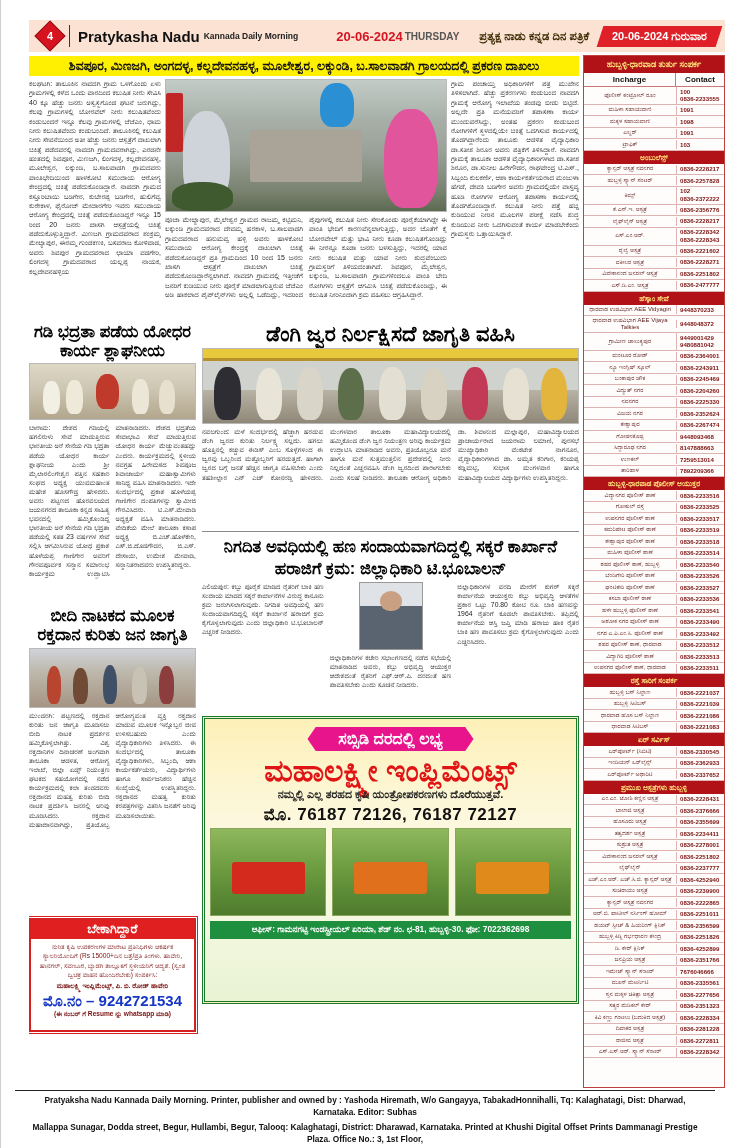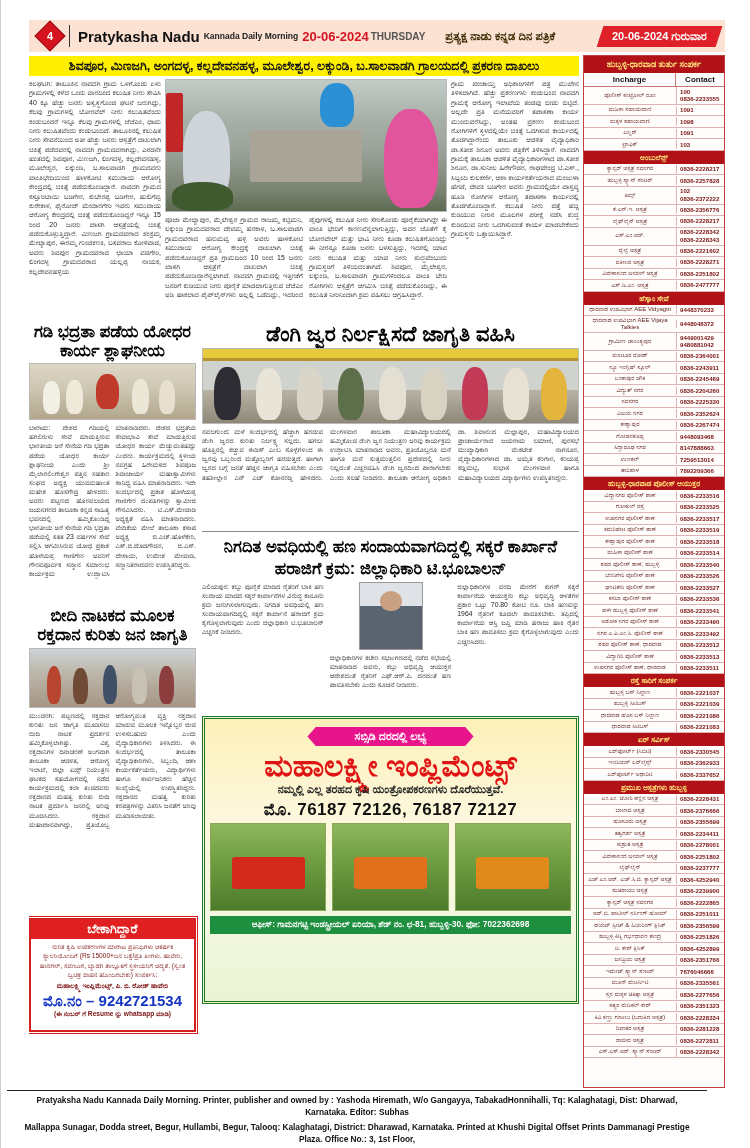--- a/index.html
+++ b/index.html
@@ -8,21 +8,21 @@
         border-left:1px solid #cfcfcf;border-right:1px solid #cfcfcf;}
   
   .masthead{position:absolute;left:28px;top:20px;width:696px;height:32px;background:#fbe2d3;
             display:flex;align-items:center;padding:0 6px;box-sizing:border-box;}
   .diamond{width:20px;height:20px;background:#d61420;transform:rotate(45deg);display:flex;
            align-items:center;justify-content:center;margin:0 8px 0 4px;border:1.5px solid #8d0d14;flex:0 0 auto;}
   .diamond span{transform:rotate(-45deg);color:#fff;font-weight:800;font-size:11px;}
   .mast-div{width:1px;height:22px;background:#333;margin-right:8px;}
   .mast-title{font-weight:800;font-size:15px;color:#111;white-space:nowrap;}
   .mast-sub{font-size:8.5px;font-weight:700;color:#222;margin-left:4px;white-space:nowrap;}
-  .mast-date{color:#d61420;font-weight:800;font-size:13px;margin-left:4px;white-space:nowrap;}
+  .mast-date{color:#d61420;font-weight:800;font-size:13px;margin-left:38px;white-space:nowrap;}
   .mast-day{color:#555;font-weight:700;font-size:10px;margin-left:2px;white-space:nowrap;}
   .mast-kn{font-weight:800;font-size:11.5px;color:#3a2a00;margin-left:20px;white-space:nowrap;}
   .mast-ribbon{margin-left:auto;background:#e02028;color:#fff;font-weight:800;font-size:11px;
                padding:4px 12px;transform:skewX(-18deg);white-space:nowrap;}
   .mast-ribbon span{display:inline-block;transform:skewX(18deg);}
   
   .main-col{position:absolute;left:28px;top:56px;width:550px;height:1032px;overflow:hidden;}
   .kicker{background:#ffef00;font-weight:800;font-size:12.5px;text-align:center;padding:2.5px 2px;color:#111;}
   .lead-headline{font-weight:800;font-size:30px;line-height:1.08;text-align:center;margin:3px 0 2px;color:#000;}
   .bodytext{font-size:7px;line-height:1.34;text-align:justify;color:#1c1c1c;overflow:hidden;}
@@ -62,21 +62,21 @@
   .sugar-col{flex:1;min-width:0;font-size:6.8px;}
   .sugar-portrait{width:62px;height:66px;margin:0 auto 3px;border:1px solid #999;
      background:linear-gradient(180deg,#dfe3e8 0 35%,#5a6470 35% 100%);position:relative;}
   .sugar-portrait:before{content:"";position:absolute;left:50%;top:8px;width:22px;height:20px;margin-left:-11px;
      border-radius:50% 50% 45% 45%;background:#caa083;}
   
   .implements-ad{margin-top:6px;border:3px double #1b7a2a;background:linear-gradient(180deg,#fdf0b8 0%,#fdf8dd 35%,#f4f8e0 70%,#e9f3d4 100%);
                  padding:4px 5px;height:288px;box-sizing:border-box;position:relative;overflow:hidden;}
   .ad-banner{margin:2px auto 0;width:90%;background:#1e8f3e;color:#fff;border-radius:11px;
              font-size:9.5px;font-weight:700;text-align:center;padding:3px 2px;}
-  .ad-ribbon{margin:4px auto 0;width:46%;background:#e8148c;color:#fff;font-size:11px;font-weight:800;
+  .ad-ribbon{margin:4px auto 0;width:46%;background:#e8148c;color:#fff;font-size:16px;font-weight:800;
              text-align:center;padding:3px 0;clip-path:polygon(5% 0,95% 0,100% 50%,95% 100%,5% 100%,0 50%);}
   .ad-title{color:#e01414;font-size:30px;font-weight:800;text-align:center;line-height:1.0;margin:5px 0 2px;}
   .ad-line{font-size:11px;font-weight:700;text-align:center;color:#222;}
   .ad-phone{font-size:17px;font-weight:800;text-align:center;color:#111;margin:4px 0 3px;letter-spacing:.5px;}
   .ad-photos{display:flex;gap:6px;justify-content:center;}
   .ad-photo{flex:1;height:86px;border:1px solid #8aa65a;position:relative;overflow:hidden;
             background:linear-gradient(180deg,#8fb85c 0%,#6d9c41 45%,#4d7b2c 100%);}
   .machine{position:absolute;left:18%;top:38%;width:64%;height:38%;border-radius:3px;}
   .ad-address{background:#1e8f3e;color:#fff;font-size:8.4px;font-weight:700;text-align:center;
               padding:3.5px 2px;margin-top:5px;}
@@ -87,21 +87,21 @@
   .dir-colhead{display:grid;grid-template-columns:1fr 48px;font-weight:700;font-size:8px;color:#111;
                border-bottom:1px solid #c77;}
   .dir-colhead div{padding:2px 0;text-align:center;}
   .dir-colhead div:first-child{border-right:1px solid #c77;}
   .dir-sec{background:#b01217;color:#ffe27a;font-weight:800;font-size:7.4px;text-align:center;padding:2px 0;}
   .dir-row{display:grid;grid-template-columns:1fr 48px;border-bottom:1px solid #e0b3b3;min-height:10.5px;align-items:center;}
   .dir-name{padding:.5px 2px;text-align:center;color:#5a1a1a;font-size:6px;line-height:1.25;}
   .dir-contact{padding:.5px 1px .5px 3px;border-left:1px solid #e0b3b3;color:#7a1212;font-weight:700;
                white-space:pre-line;font-size:6.1px;line-height:1.3;align-self:center;}
   
-  .page-footer{position:absolute;left:0;top:1090px;width:712px;}
+  .page-footer{position:absolute;left:8px;top:1090px;width:712px;}
   .footer-rule{border-top:1.5px solid #222;margin:0 6px;}
   .footer-text{font-size:8.3px;font-weight:700;text-align:center;line-height:1.4;color:#111;margin-top:4px;padding:0 14px;}
 </style>
 </head>
 <body>
 
 <div class="page">
 
   <div class="masthead">
     <div class="diamond">

